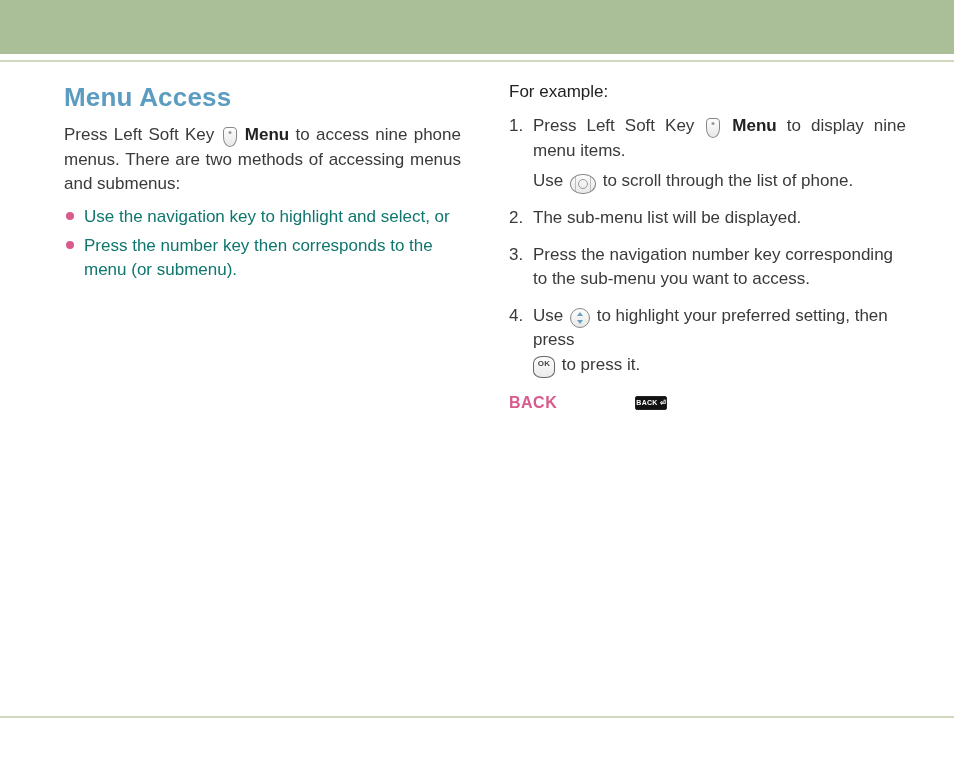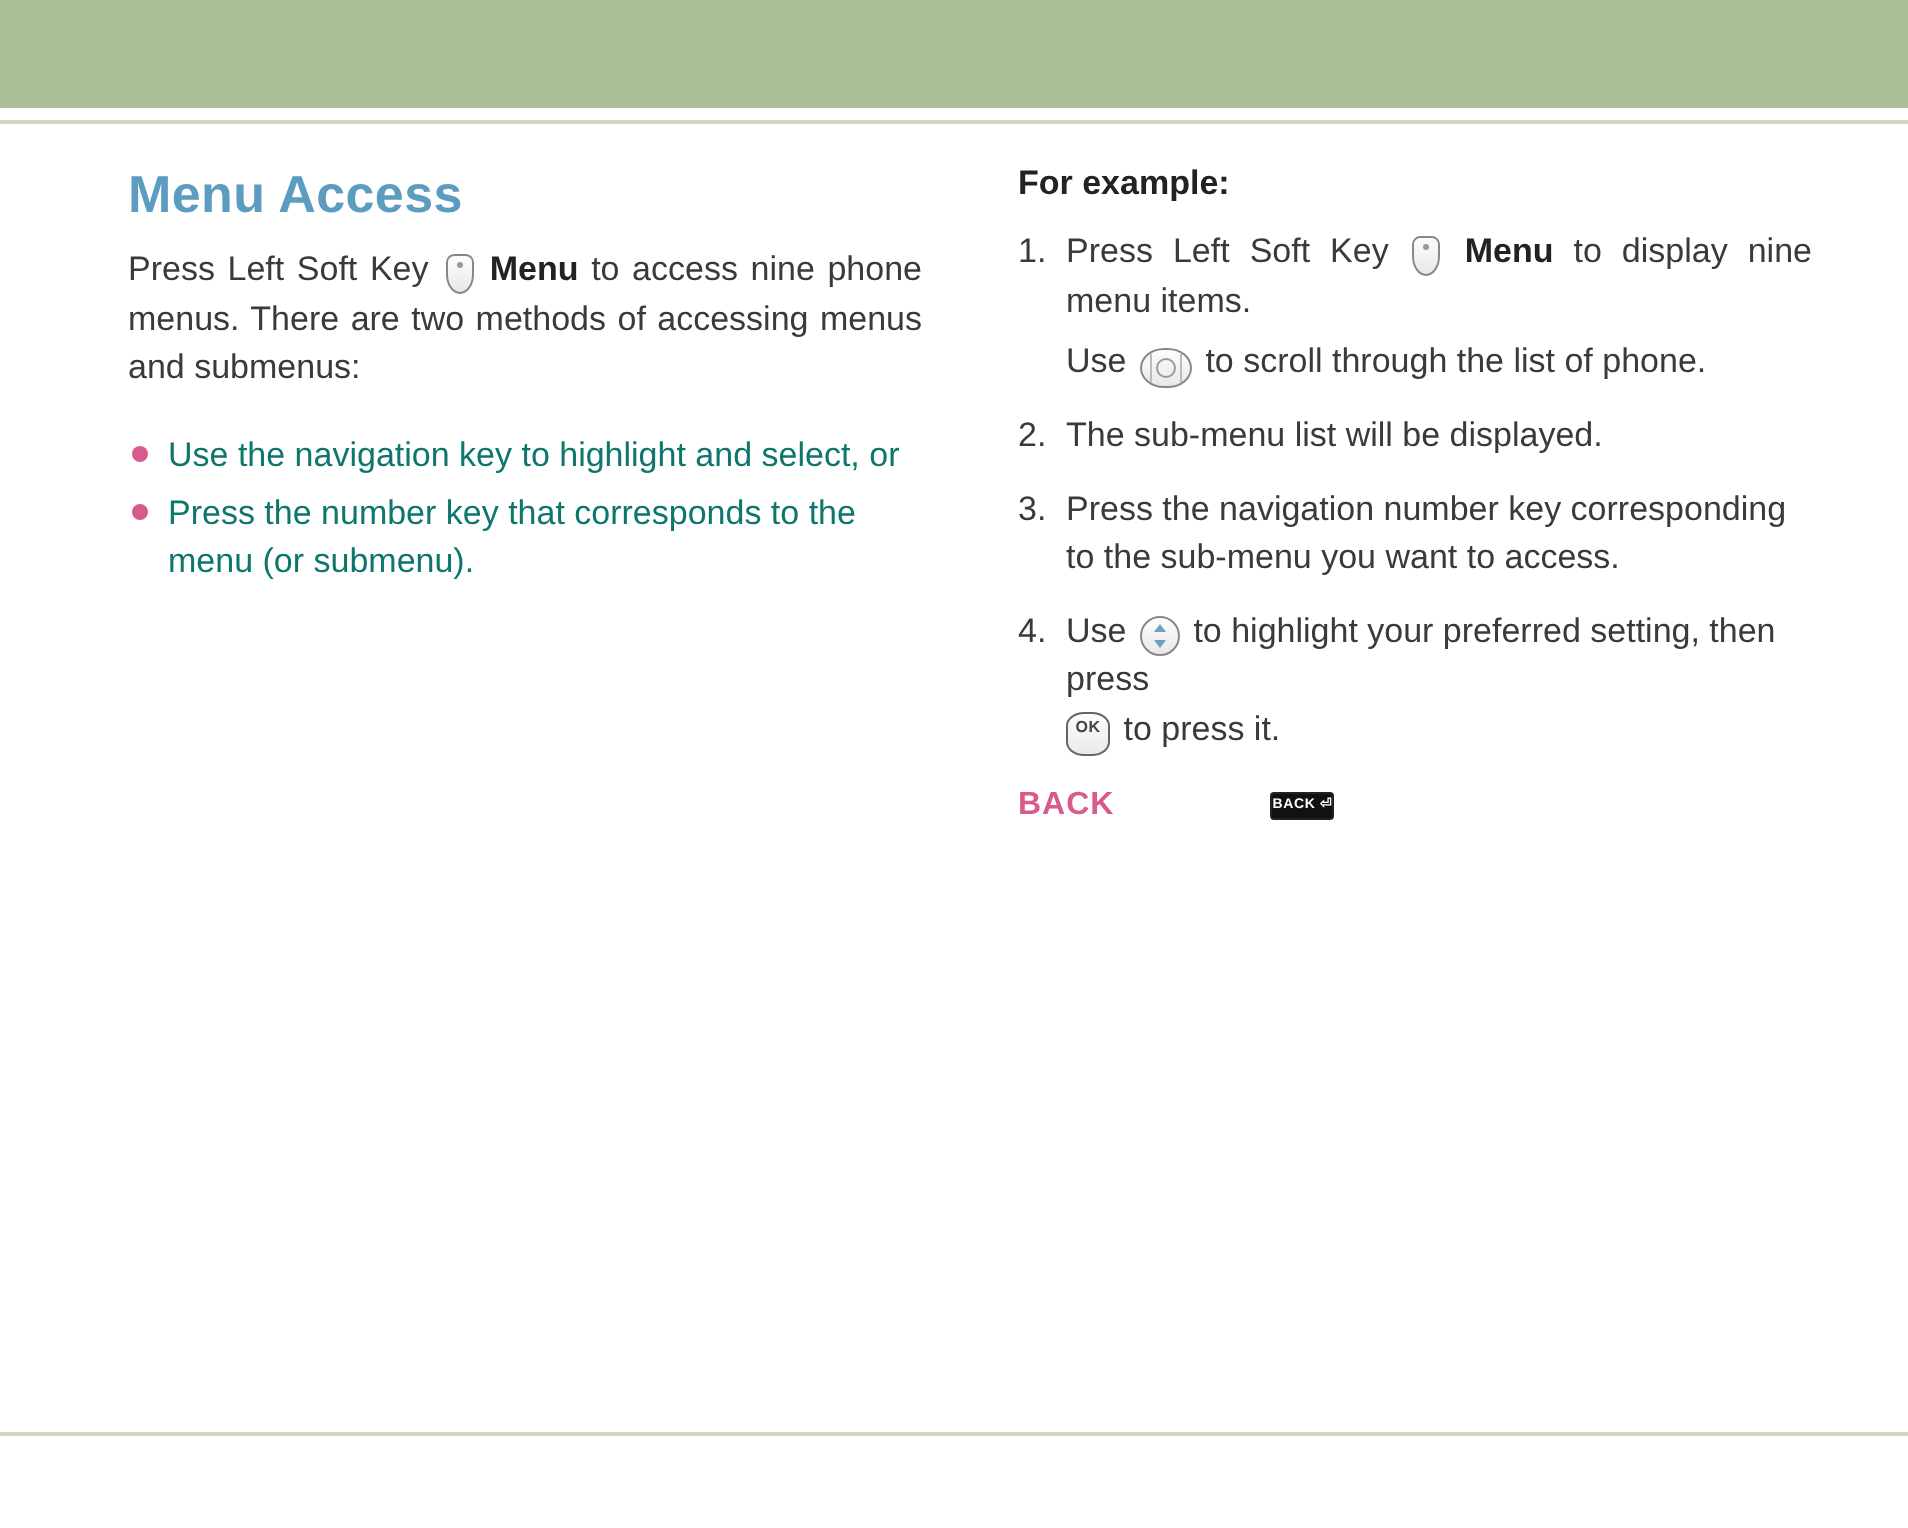--- a/index.html
+++ b/index.html
@@ -35,30 +35,30 @@
     color: #5c9cc0;
     font-size: 26px;
     font-weight: 700;
     margin-bottom: 10px;
     letter-spacing: 0.2px;
   }
   .para {
     font-size: 17px;
     line-height: 1.45;
     color: #3a3a3a;
-    margin-bottom: 19px;
+    margin-bottom: 8px;
   }
   .justify {
     text-align: justify;
     text-justify: inter-word;
   }
   strong { font-weight: 700; color: #222; }
   .subhead {
     font-size: 17px;
-    font-weight: 700;
+    font-weight: 400;
     color: #222;
     margin-bottom: 12px;
   }
   ul.bullets {
     list-style: none;
     margin-left: 2px;
   }
   ul.bullets li {
     position: relative;
     padding-left: 18px;
@@ -228,21 +228,21 @@
 
 <div class="content">
 
   <div class="col">
     <h2 class="section-title">Menu Access</h2>
     <p class="para justify">
       <span>Press Left Soft Key </span><span class="icon icon-softkey"></span><strong> Menu</strong><span> to access nine phone menus. There are two methods of accessing menus and submenus:</span>
     </p>
     <ul class="bullets">
       <li>Use the navigation key to highlight and select, or</li>
-      <li>Press the number key that corresponds to the menu (or submenu).</li>
+      <li>Press the number key then corresponds to the menu (or submenu).</li>
     </ul>
   </div>
 
   <div class="col">
     <p class="subhead">For example:</p>
     <ol class="steps">
       <li>
         <span class="justify" style="display:block">
           <span>Press Left Soft Key </span><span class="icon icon-softkey"></span><strong> Menu</strong><span> to display nine menu items.</span>
         </span>

